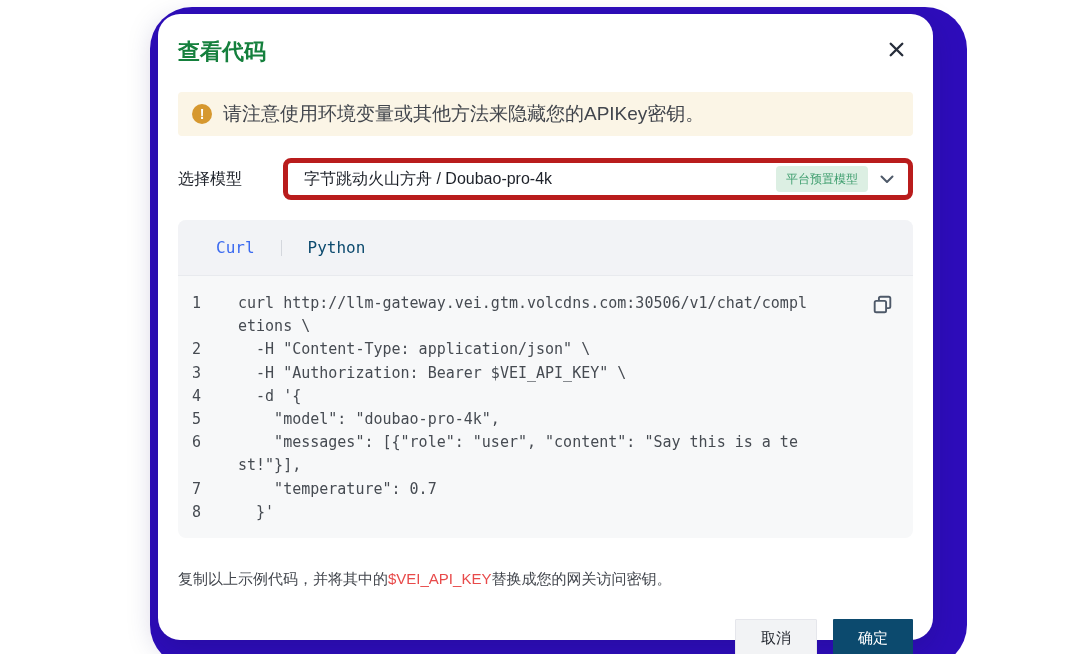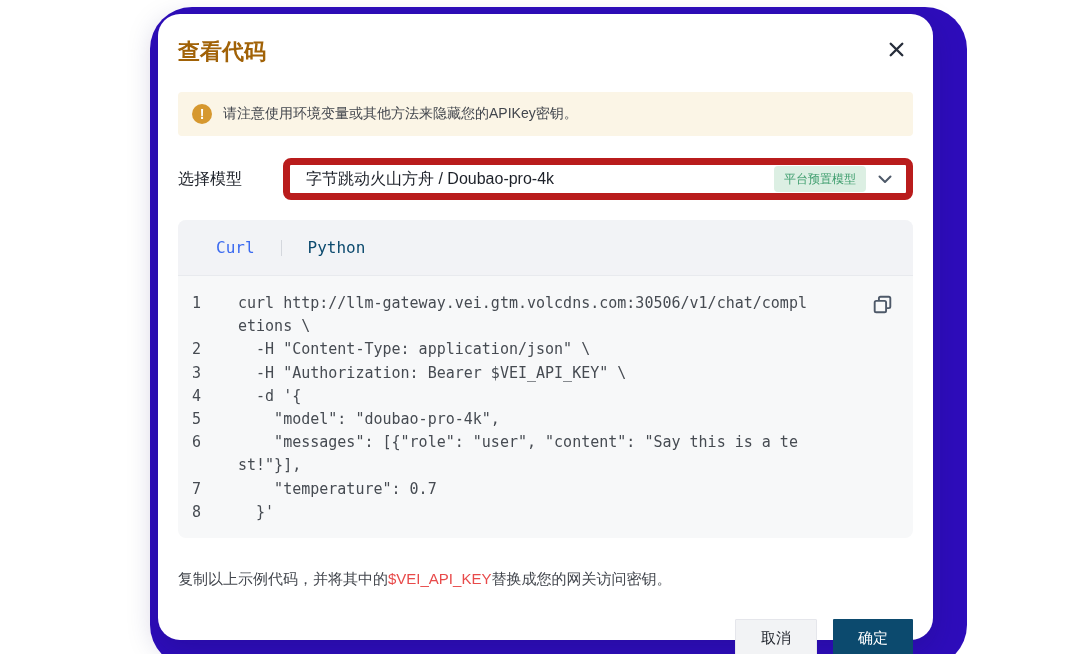--- a/index.html
+++ b/index.html
@@ -9,34 +9,34 @@
 
   .frame { position:absolute; left:150px; top:7px; width:817px; height:660px;
     background:#2e0dbb; border-radius:42px; }
 
   .modal { position:absolute; left:158px; top:14px; width:775px; height:626px;
     background:#ffffff; border-radius:22px; padding:0 20px;
     box-shadow:0 10px 30px rgba(24,12,96,.25); }
 
   .modal-header { display:flex; justify-content:space-between; align-items:flex-start;
     padding-top:24px; }
-  .title { font-size:22px; font-weight:700; color:#a16207; line-height:28px; }
+  .title { font-size:22px; font-weight:700; color:#15803d; line-height:28px; }
   .close-btn { margin:2px 8px 0 0; border:none; background:none; cursor:pointer;
     width:18px; height:18px; display:flex; align-items:center; justify-content:center; }
 
   .warning { margin-top:26px; background:#fbf5e6; border-radius:4px; height:44px;
     display:flex; align-items:center; padding:0 14px; gap:11px; }
   .warn-icon { width:20px; height:20px; border-radius:50%; background:#d6982f;
     color:#ffffff; font-weight:700; font-size:14px; line-height:20px;
     text-align:center; flex-shrink:0; }
-  .warn-text { font-size:14px; color:#42464d; }
+  .warn-text { font-size:19px; color:#42464d; }
 
   .model-row { margin-top:22px; display:flex; align-items:center;justify-content:flex-end; }
   .model-label { width:105px; flex-shrink:0; font-size:16px; color:#1d2129; }
-  .select { flex:1; height:42px; border:7px solid #b91c1c; border-radius:8px;
+  .select { flex:1; height:42px; border:5px solid #b91c1c; border-radius:8px;
     background:#ffffff; display:flex; align-items:center; padding:0 14px 0 16px;
     gap:12px; cursor:pointer; }
   .select-value { flex:1; font-size:16px; color:#1d2129; white-space:nowrap; overflow:hidden; }
   .badge { background:#dcefe3; color:#3f9e6e; font-size:12px; line-height:14px;
     padding:6px 10px; border-radius:4px; white-space:nowrap; }
   .chevron { display:flex; align-items:center; }
 
   .code-panel { margin-top:20px; background:#f7f8f9; border-radius:8px; overflow:hidden; }
   .code-tabs { height:56px; background:#f2f3f6; border-bottom:1px solid #e8eaee;
     display:flex; align-items:center; padding-left:38px; gap:26px;

